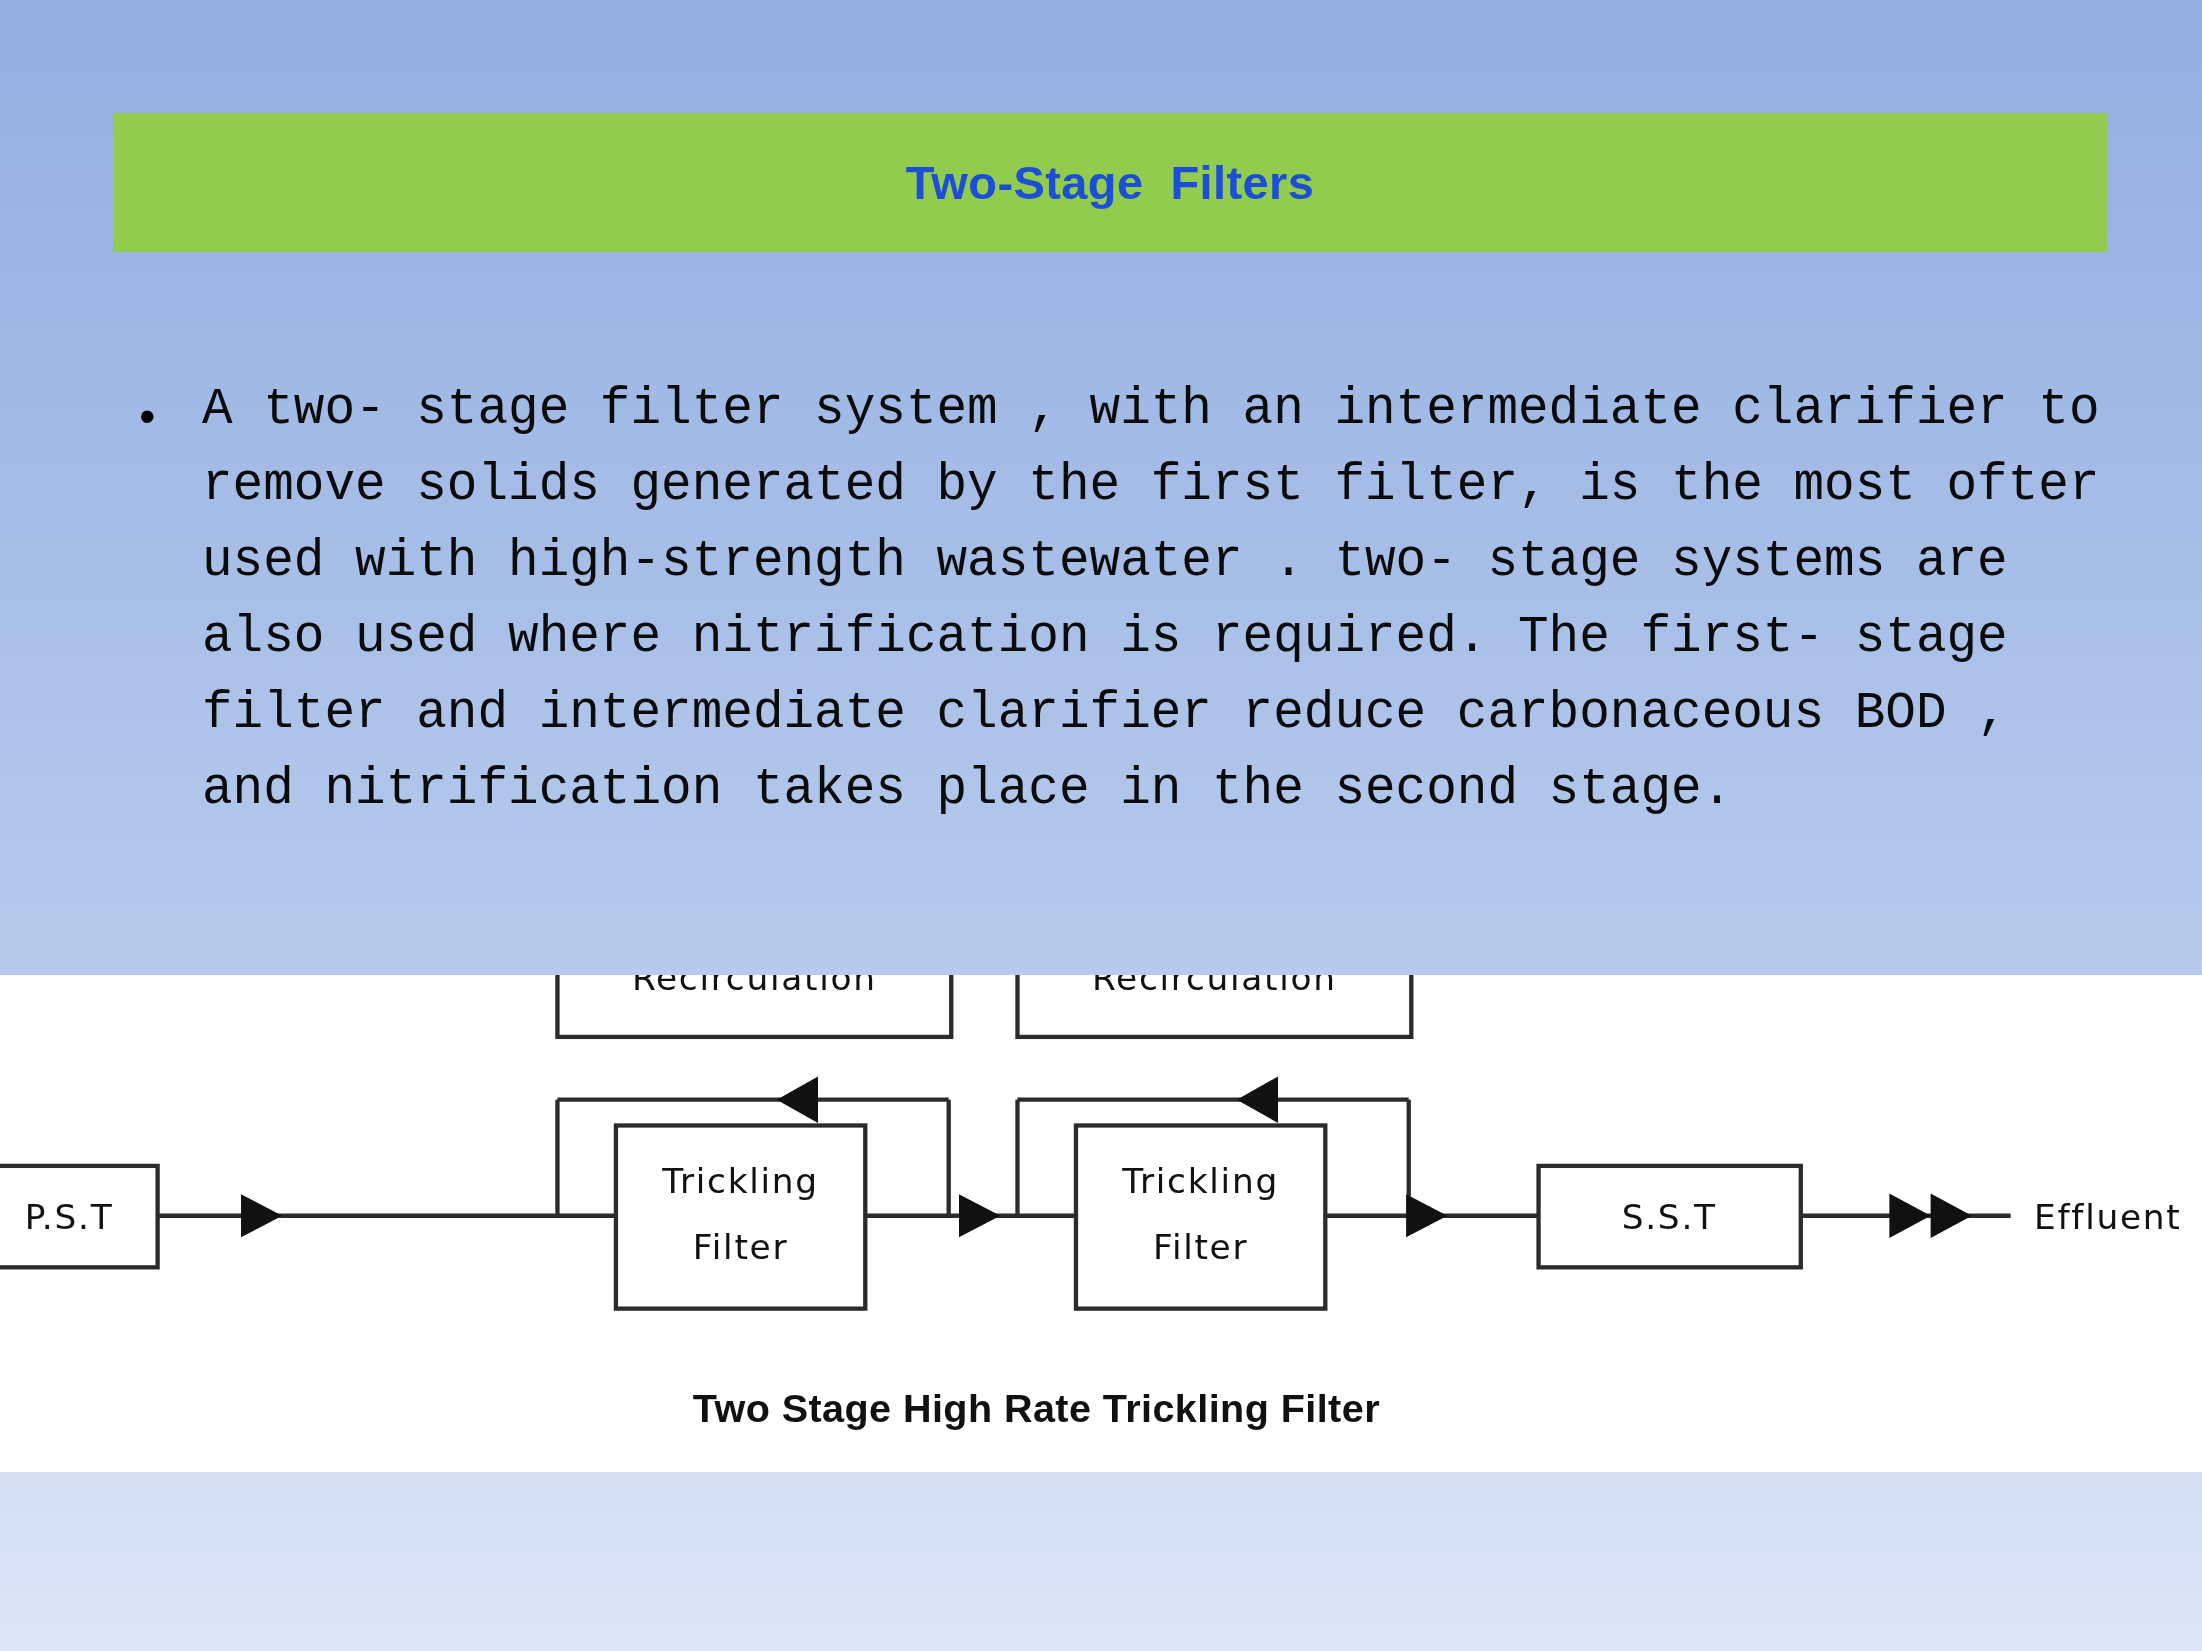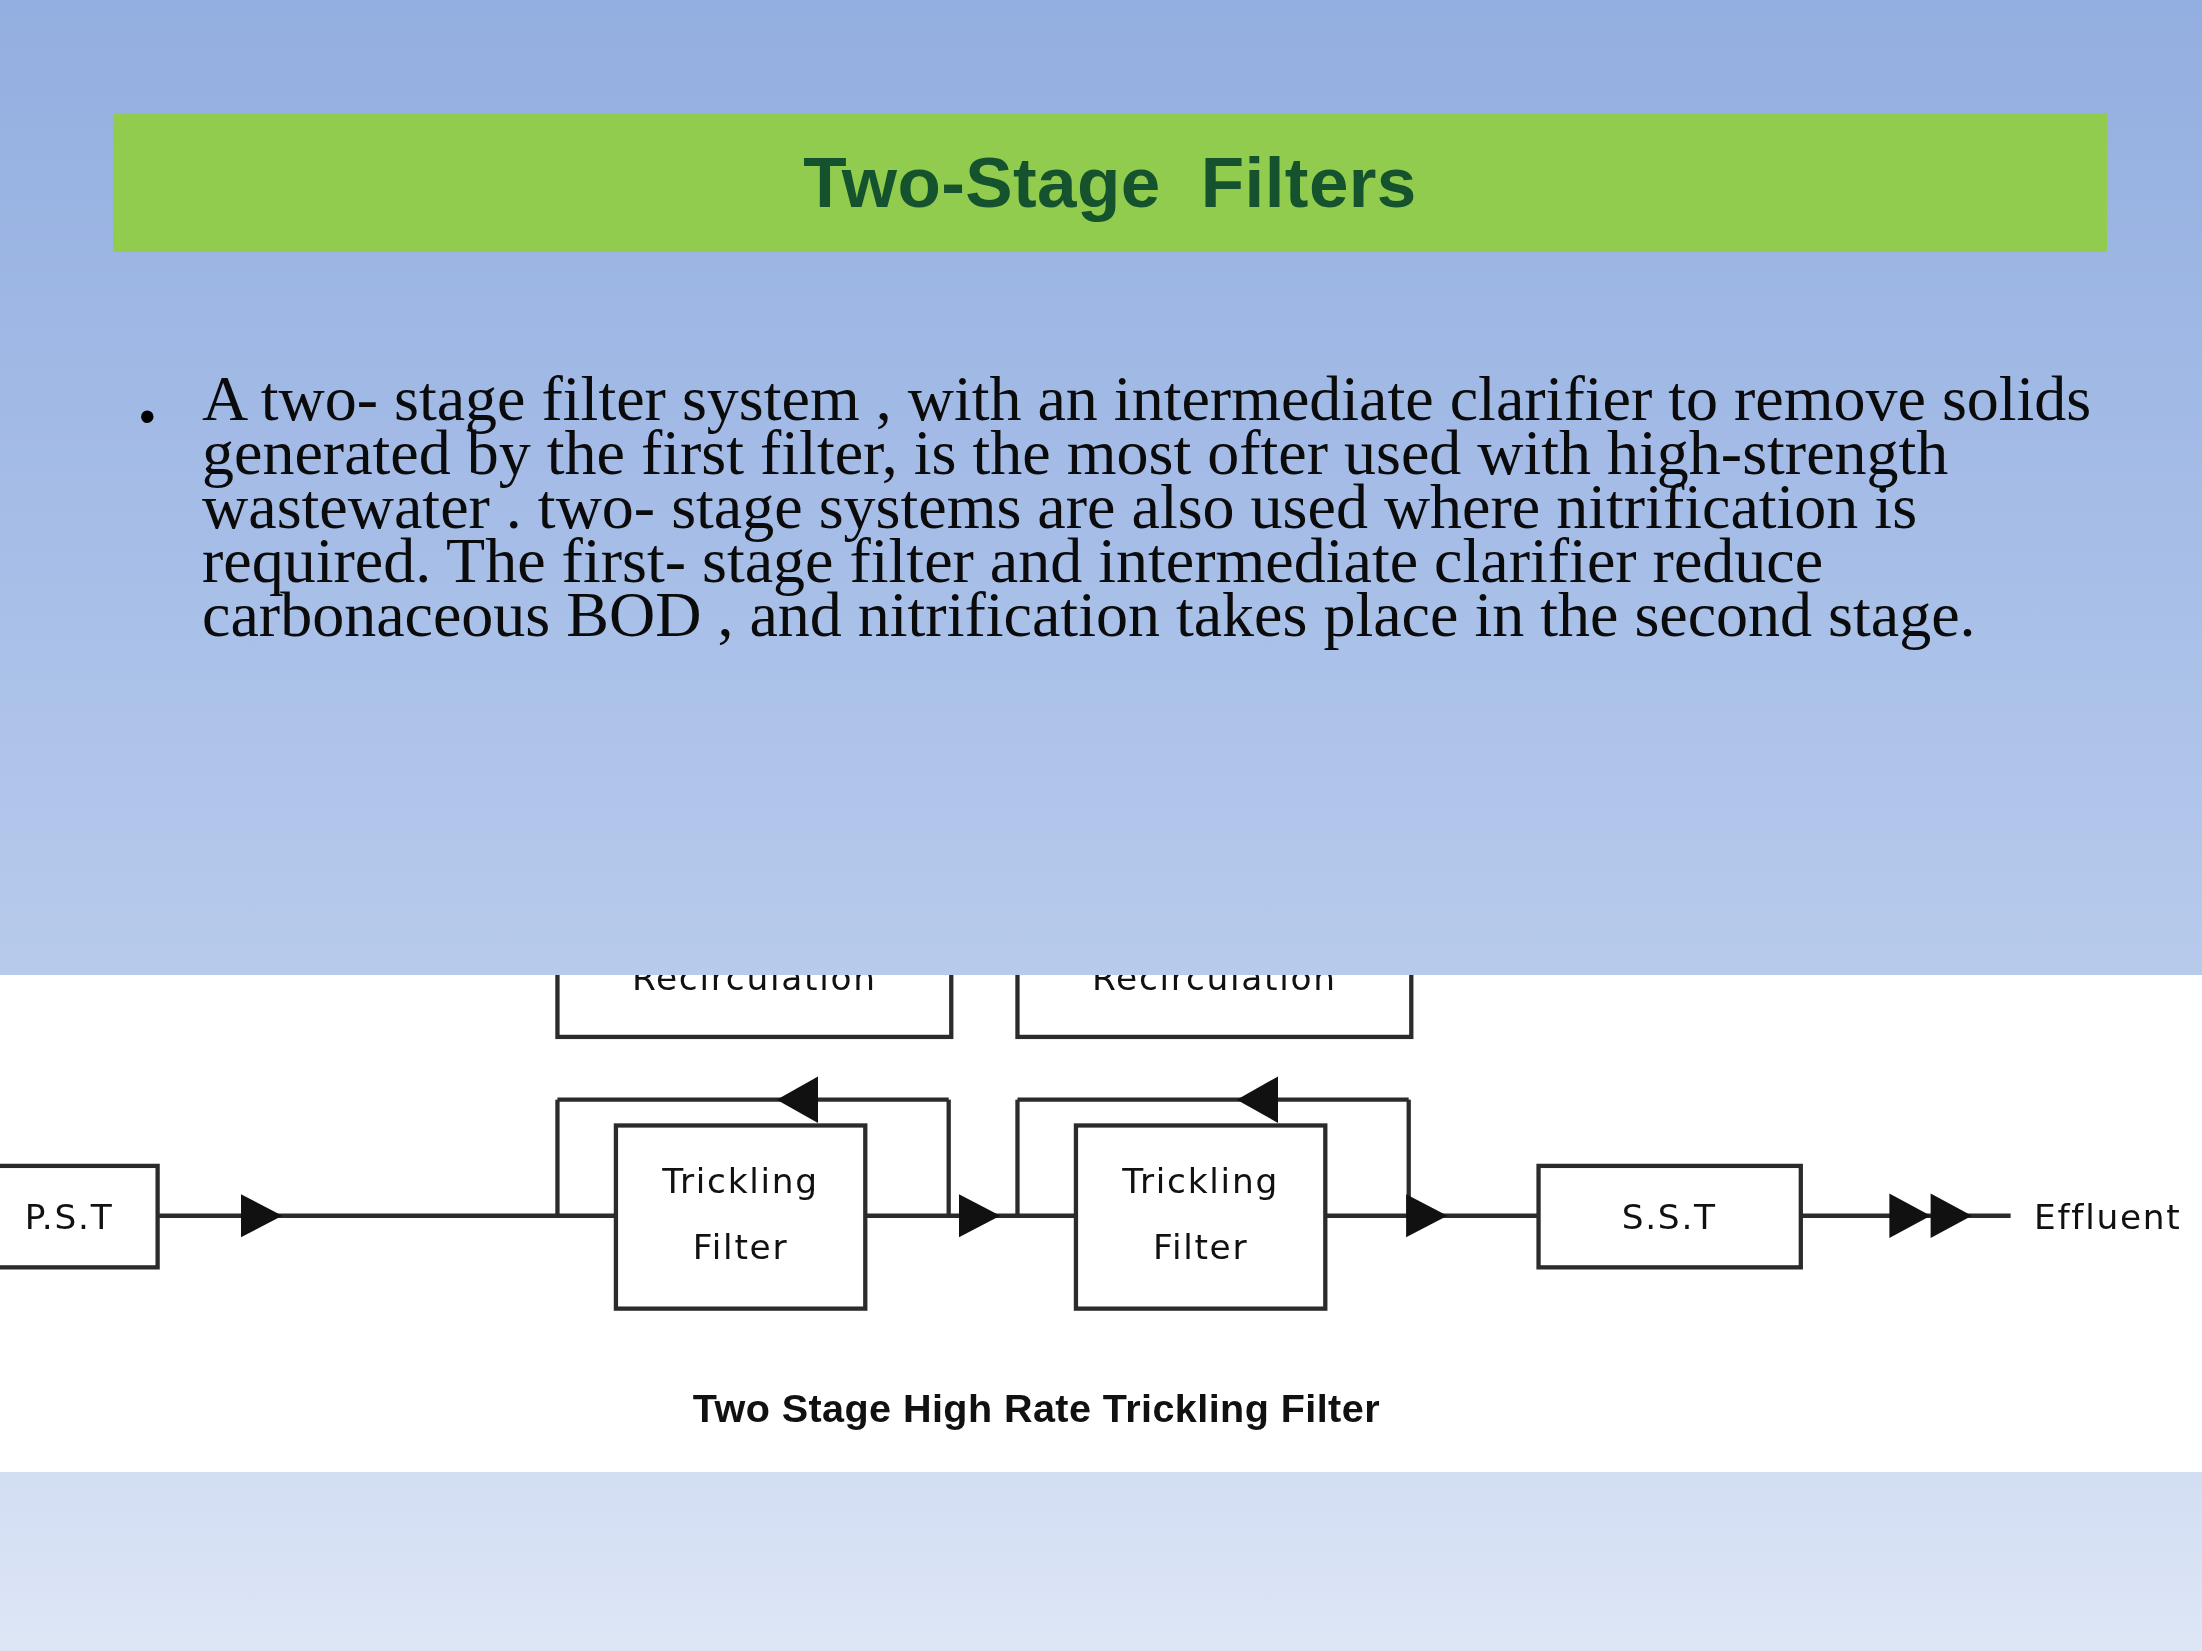--- a/index.html
+++ b/index.html
@@ -27,22 +27,22 @@
     left: 113px;
     top: 113px;
     width: 1994px;
     height: 139px;
     background: #92CC4E;
     display: flex;
     align-items: center;
     justify-content: center;
   }
   #title-text {
-    color: #14532d;
-    font-size: 71px;
+    color: #1d4ed8;
+    font-size: 47px;
     font-weight: bold;
     letter-spacing: 0.4px;
     white-space: pre;
     font-family: "Liberation Sans", sans-serif;
   }
 
   
   #body-block {
     position: absolute;
     left: 129px;
@@ -59,23 +59,23 @@
     color: #000000;
     font-size: 46px;
     line-height: 89px;
     text-align: left;
     padding-left: 10.3px;
     box-sizing: border-box;
   }
   .bullet-text {
     flex: 1 1 auto;
     color: #0B0B0B;
-    font-size: 64px;
-    line-height: 54px;
-    font-family: Liberation Serif, serif;
+    font-size: 51px;
+    line-height: 76px;
+    font-family: Liberation Mono, monospace;
   }
 
   
   #diagram-panel {
     position: absolute;
     left: -15.5px;
     top: 975px;
     width: 2218px;
     height: 497px;
     background: #FFFFFF;

